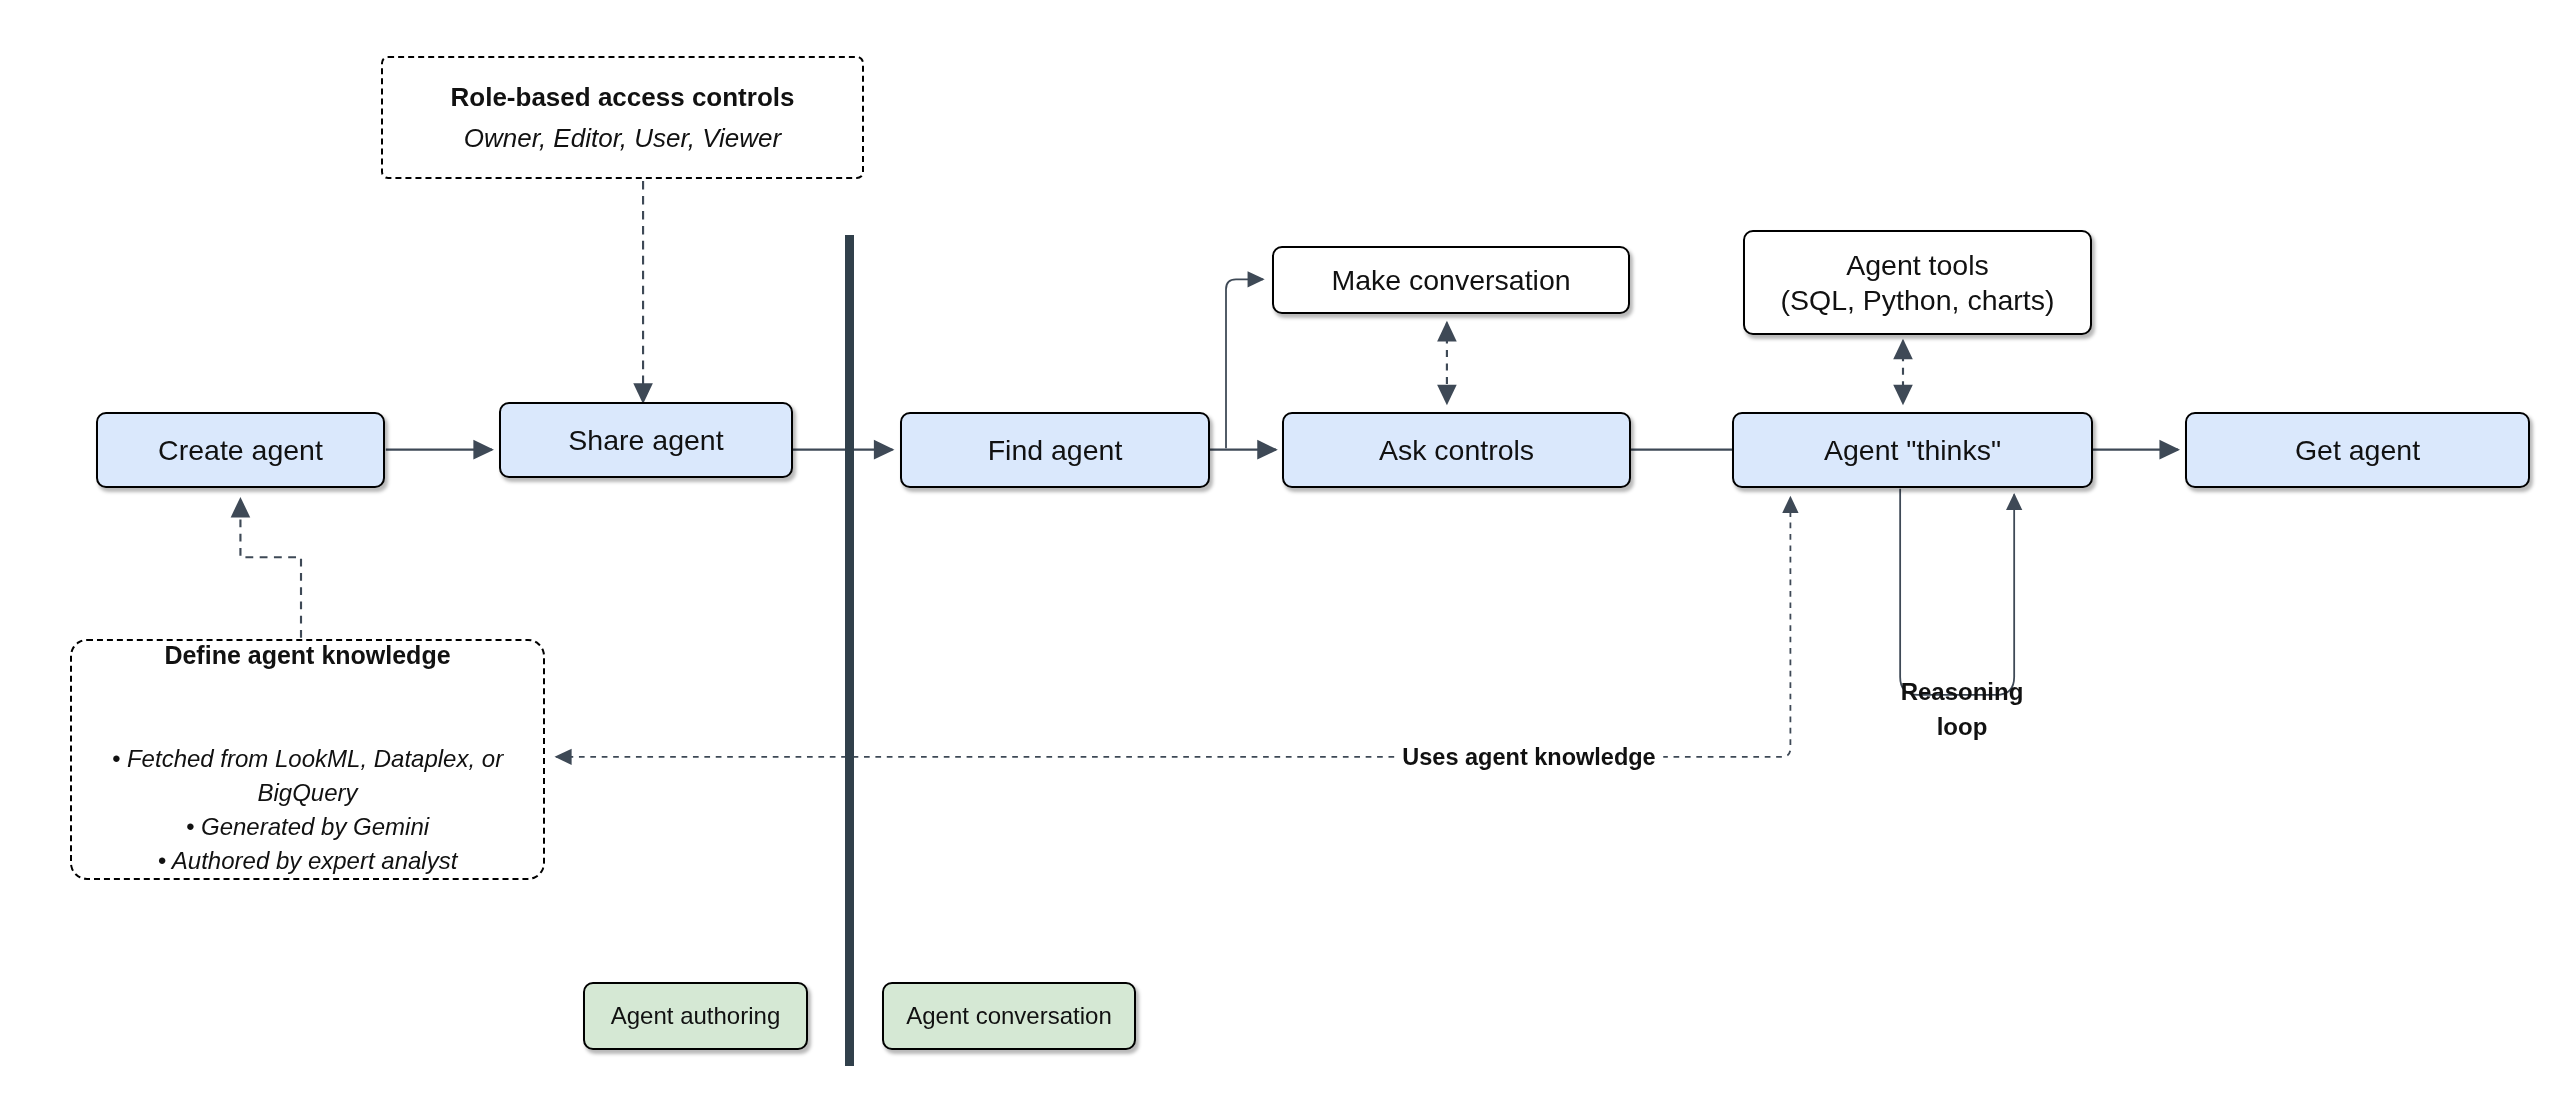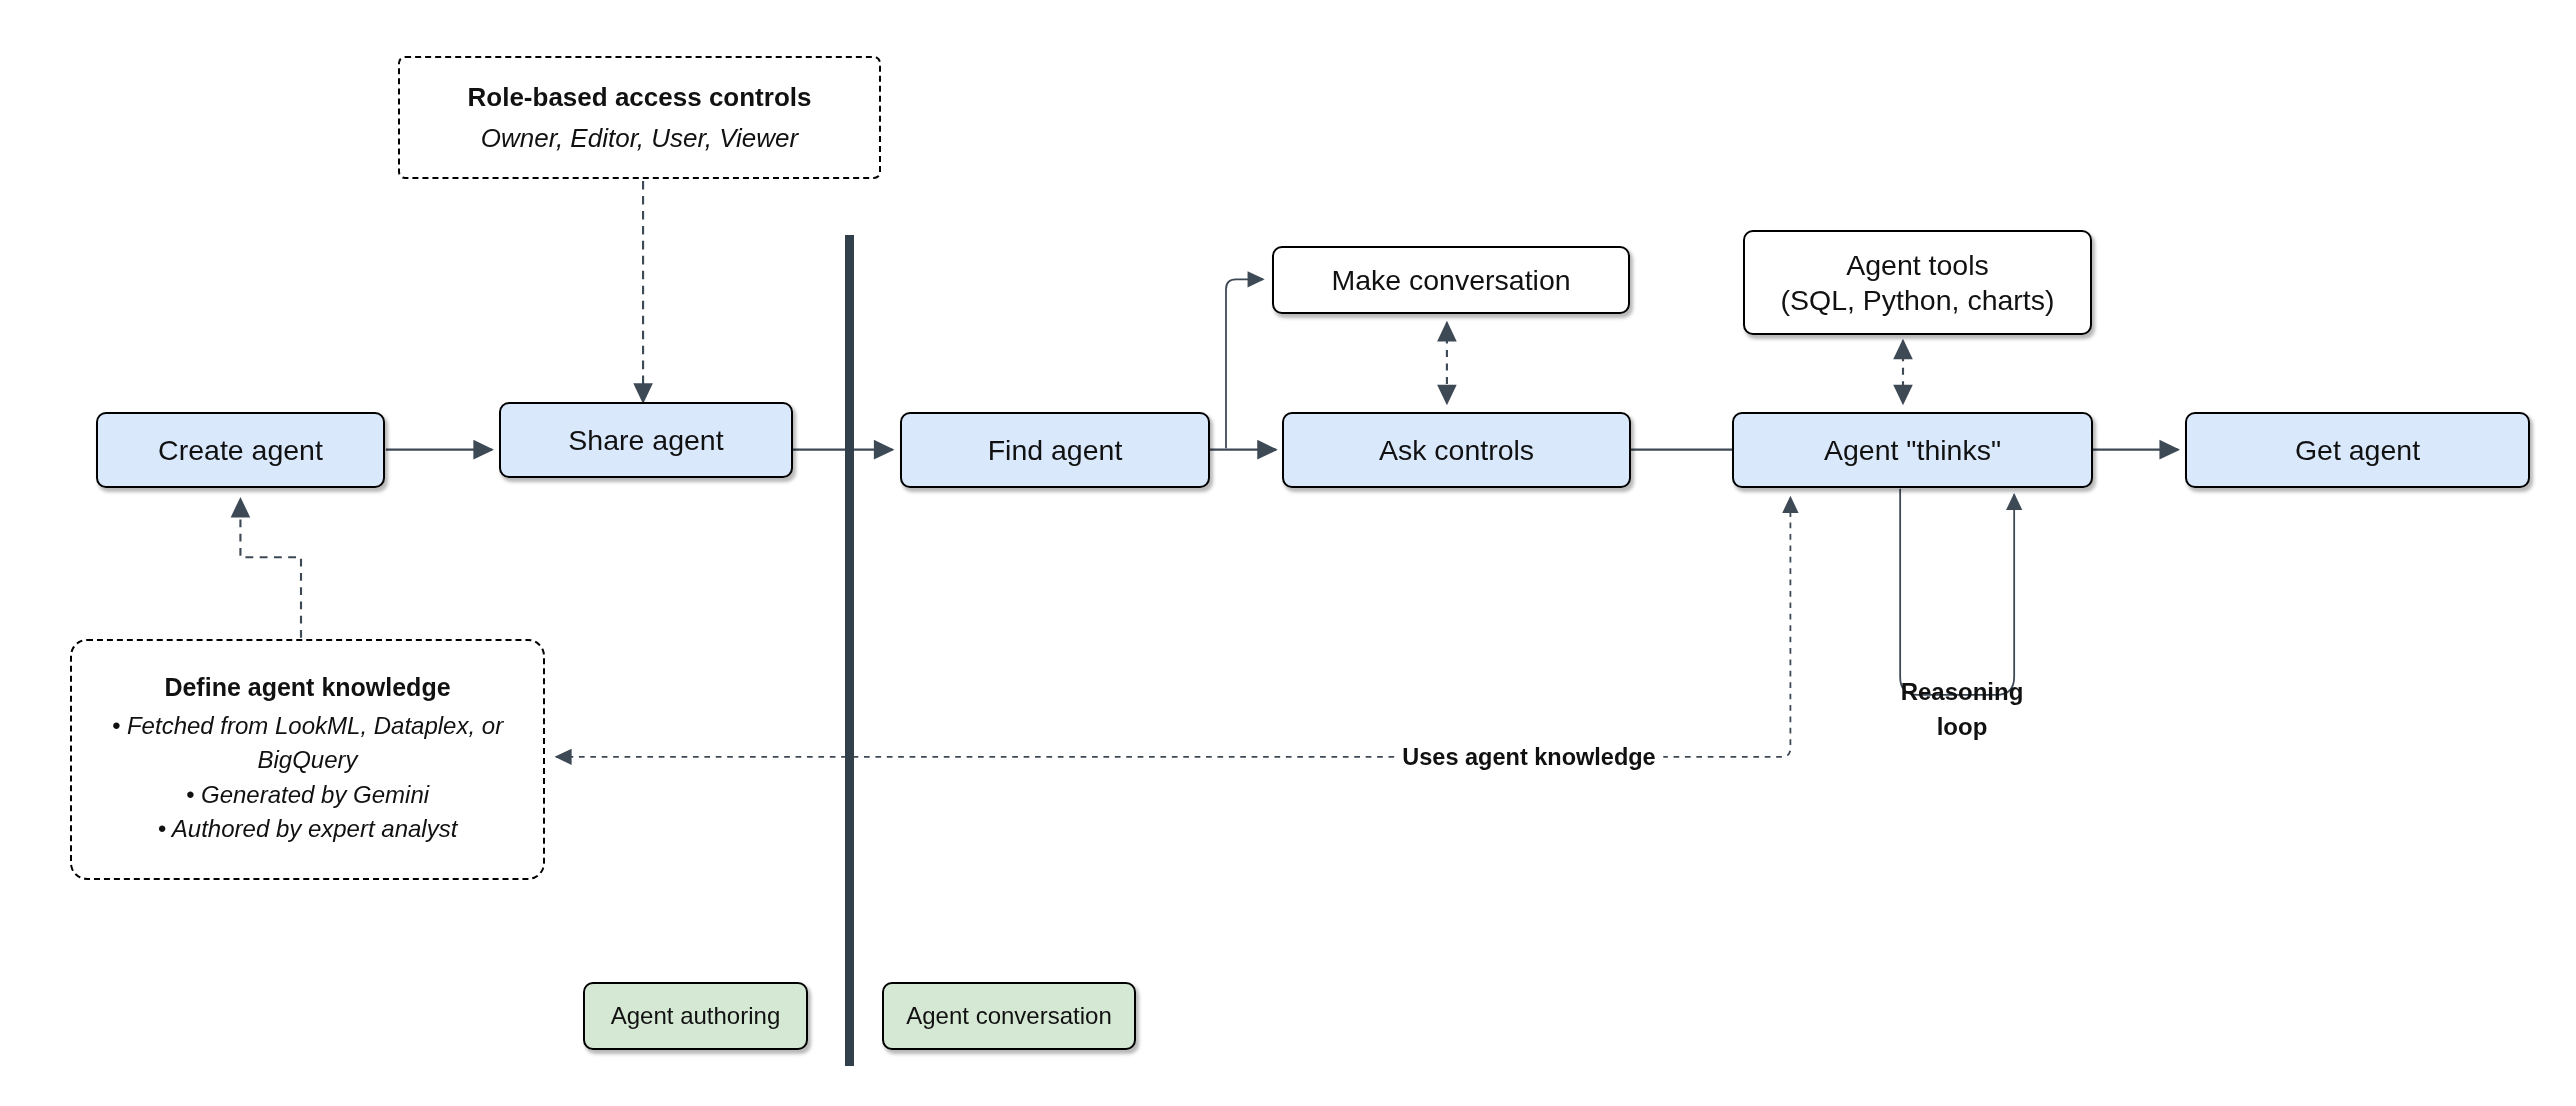--- a/index.html
+++ b/index.html
@@ -18,21 +18,21 @@
   .tag{
     position:absolute;display:flex;align-items:center;justify-content:center;text-align:center;
     background:#d5e8d4;border:2.9px solid #000;border-radius:10px;font-size:24px;
     box-shadow:2.9px 3.6px 3.6px rgba(0,0,0,0.28);box-sizing:border-box;
   }
   .note{
     position:absolute;display:flex;flex-direction:column;align-items:center;justify-content:center;
     text-align:center;background:#ffffff;box-sizing:border-box;
   }
   .note.role{border:2.1px dashed #000;border-radius:7.1px;}
-  .note.define{border:2.9px dashed #000;border-radius:17px;}
+  .note.define{border:2.9px dashed #000;border-radius:17px;justify-content:space-between;}
   .note-title{font-weight:bold;font-size:26px;margin-bottom:10px;}
   .note.role .note-sub{font-style:italic;font-size:26px;}
   .note.define .note-title{font-size:25px;margin-bottom:7.1px;}
   .bullets{width:399px;font-style:italic;font-size:24px;line-height:1.42;}
   .bullet::before{content:"•  ";}
   .float-label{position:absolute;font-weight:bold;text-align:center;}
   #loop-label{width:150px;font-size:24px;line-height:1.45;}
   #uses-label{font-size:23.5px;background:#ffffff;padding:0 7.1px;white-space:nowrap;transform:translate(-50%,-50%);}
   .divider{position:absolute;background:#31404b;}
 </style>
@@ -59,21 +59,21 @@
 
     <path d="M902,254 V564" stroke="#3e4956" stroke-width="3" fill="none" stroke-dasharray="12 9" marker-end="url(#arrow)"></path>
     <path d="M422,895 V782 H337 V700" stroke="#3e4956" stroke-width="3" fill="none" stroke-dasharray="11 9" marker-end="url(#arrow)"></path>
     <path d="M2030,453 V566" stroke="#3e4956" stroke-width="3" fill="none" stroke-dasharray="10 9" marker-start="url(#arrow)" marker-end="url(#arrow)"></path>
     <path d="M2670,478 V566" stroke="#3e4956" stroke-width="3" fill="none" stroke-dasharray="10 9" marker-start="url(#arrow)" marker-end="url(#arrow)"></path>
     <path d="M780,1062 H2500 Q2512,1062 2512,1050 V698" stroke="#3e4956" stroke-width="2.5" fill="none" stroke-dasharray="8 8" marker-start="url(#arrow)" marker-end="url(#arrow)"></path>
   </svg>
 
   <div class="divider" style="left:845px;top:235px;width:9.3px;height:831px;"></div>
 
-  <div class="note role" style="left:398px;top:56px;width:483px;height:123px;align-items:center;">
+  <div class="note role" style="left:381px;top:56px;width:483px;height:123px;align-items:center;">
     <div class="note-title">Role-based access controls</div>
     <div class="note-sub">Owner, Editor, User, Viewer</div>
   </div>
 
   <div class="node" style="left:96px;top:412px;width:289px;height:76px;">
     <span>Create agent</span>
   </div>
   <div class="node" style="left:499px;top:402px;width:294px;height:76px;">
     <span>Share agent</span>
   </div>

